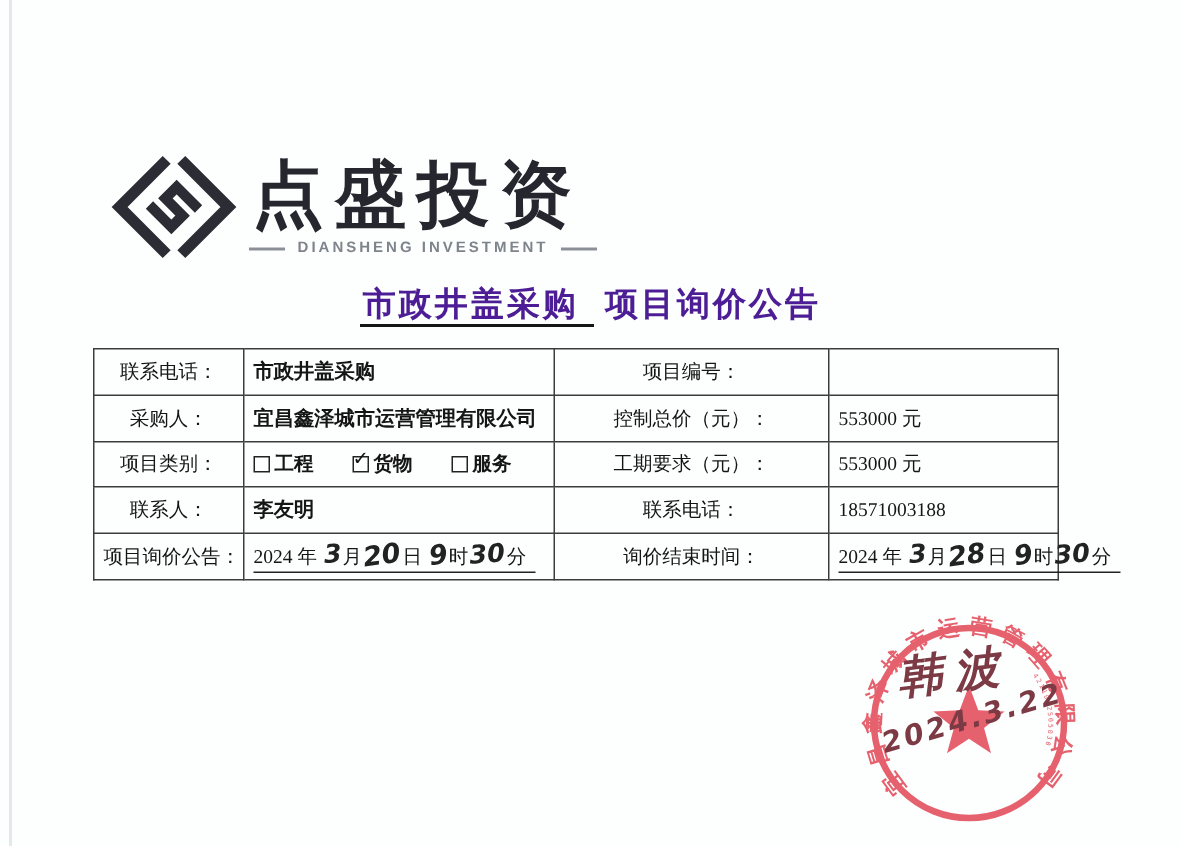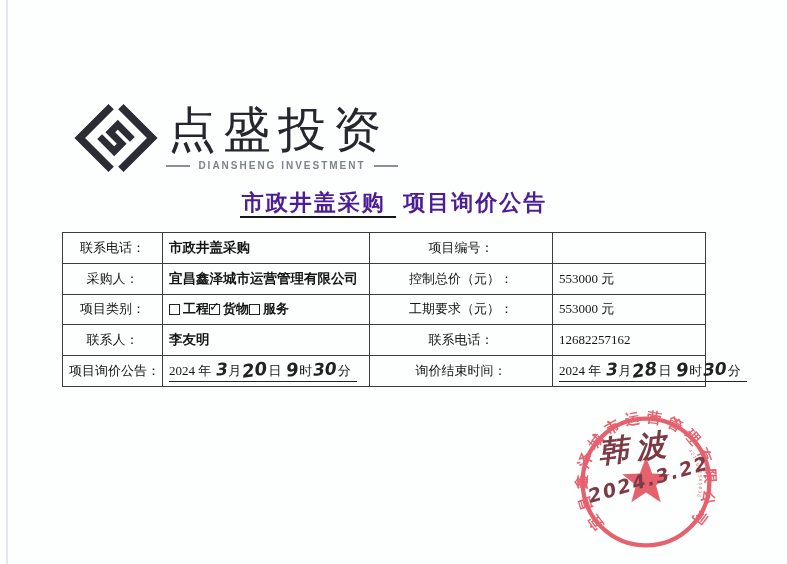--- a/index.html
+++ b/index.html
@@ -8,21 +8,21 @@
     background:#fdfefe;
     font-family:"Liberation Serif", serif;
     color:#1c1c1c;
   }
   .scan-edge{position:absolute;left:6px;top:0;bottom:0;width:2px;background:#e2e8eb;}
 
   
   .logo-icon{position:absolute;left:70px;top:92px;width:92px;height:92px;}
   .brand-cn{
     position:absolute;left:168px;top:98px;width:240px;
-    font-family:"Liberation Sans", sans-serif;font-weight:normal;
+    font-family:"Liberation Sans", sans-serif;font-weight:bold;
     font-size:48px;letter-spacing:7px;color:#26262e;white-space:nowrap;
   }
   .brand-en{
     position:absolute;left:166px;top:160px;width:232px;
     display:flex;align-items:center;justify-content:center;gap:8px;
   }
   .brand-en .rule{height:0;border-top:2px solid #8b9097;width:26px;}
   .brand-en .txt{
     font-family:"Liberation Sans", sans-serif;font-weight:bold;
     font-size:10px;letter-spacing:2px;color:#7e848c;white-space:nowrap;
@@ -44,21 +44,21 @@
   table.info td{
     border:1px solid #3c3c3c;height:29.8px;padding:0 6px;
     overflow:visible;white-space:nowrap;
   }
   td.lab{text-align:center;padding:0 2px;}
   td.val{text-align:left;padding-left:10px;}
   .v-bold{font-family:"Liberation Sans", sans-serif;font-weight:bold;font-size:13.5px;}
   .u-line{border-bottom:1.5px solid #222;padding:0 6px 1px 0;display:inline-block;}
 
   
-  .cb-group{display:flex;align-items:center;}
+  .cb-group{display:flex;gap:26px;align-items:center;}
   .cb-opt{display:flex;align-items:center;gap:3px;}
   .cb-box{
     position:relative;display:inline-block;width:11px;height:11px;
     border:1.6px solid #222;box-sizing:border-box;background:transparent;
   }
   .cb-box .mark{
     position:absolute;left:-1px;top:-6px;font-size:13px;font-weight:bold;color:#111;
     font-family:"DejaVu Sans", sans-serif;
   }
   .cb-label{font-family:"Liberation Sans", sans-serif;font-weight:bold;}
@@ -151,21 +151,21 @@
             </span>
           </div>
         </td>
         <td class="lab">工期要求（元）：</td>
         <td class="val">553000 元</td>
       </tr>
       <tr>
         <td class="lab">联系人：</td>
         <td class="val v-bold">李友明</td>
         <td class="lab">联系电话：</td>
-        <td class="val">12682257162</td>
+        <td class="val">18571003188</td>
       </tr>
       <tr>
         <td class="lab">项目询价公告：</td>
         <td class="val">
           <span class="u-line">
             <span>2024 年</span>
             <span class="hw">3</span><span>月</span><span class="hw big">20</span><span>日</span>
             <span class="hw big">9</span><span>时</span><span class="hw">30</span><span>分</span>
           </span>
         </td>

